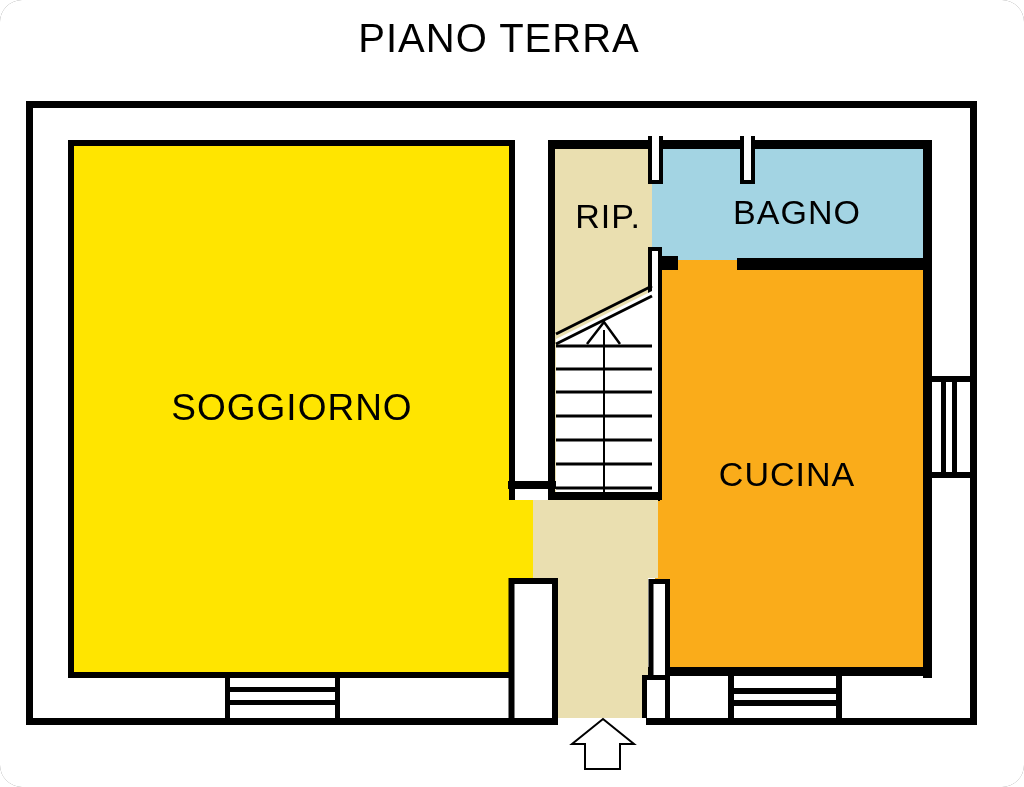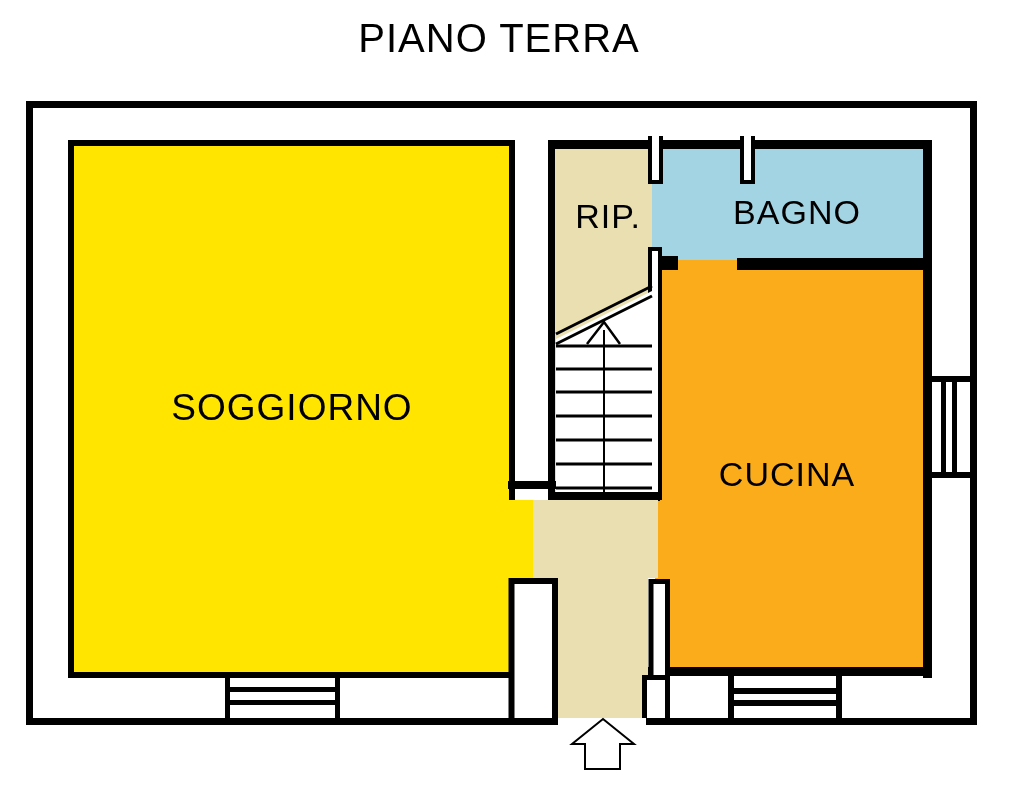--- a/index.html
+++ b/index.html
@@ -3,20 +3,21 @@
 <meta charset="utf-8">
 <style>
   html, body { margin: 0; padding: 0; background: #ffffff; }
   #canvas {
     position: relative;
     width: 1024px;
     height: 787px;
     background: #737373;
     font-family: "Liberation Sans", sans-serif;
     overflow: hidden;
+    border-radius: 22px;
   }
   #plan-svg { position: absolute; left: 0; top: 0; }
   text {
     font-family: "Liberation Sans", sans-serif;
     fill: #000000;
   }
   .title-text { font-size: 40px; letter-spacing: 1px; }
   .room-label { font-size: 34px; letter-spacing: 1px; }
   .room-label-big { font-size: 37px; letter-spacing: 1px; }
 </style>

